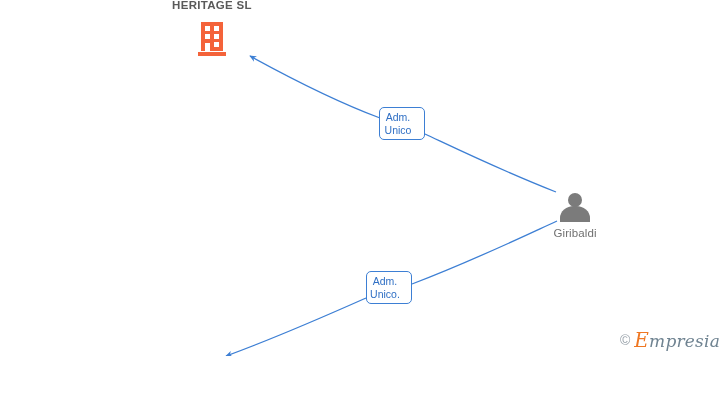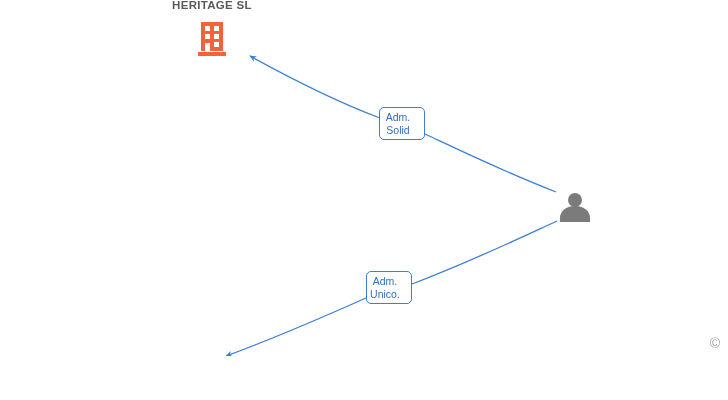--- a/index.html
+++ b/index.html
@@ -188,45 +188,47 @@
     </div>
   </div>
 
   <div class="node" style="left:515px; top:193px; width:120px;">
     <div class="person-wrap">
       <div class="avatar">
         <div class="head"></div>
         <div class="torso"></div>
       </div>
     </div>
+    <div class="node-caption" style="margin-top:5px;">Giribaldi</div>
   </div>
 
   <div class="node" style="left:140px; top:365px; width:120px;">
     <div class="bldg-wrap">
       <div class="bldg gray">
         <div class="body"></div>
         <div class="base"></div>
         <div class="win" style="left:7px;  top:4px;"></div>
         <div class="win" style="left:16px; top:4px;"></div>
         <div class="win" style="left:7px;  top:12px;"></div>
         <div class="win" style="left:16px; top:12px;"></div>
         <div class="win" style="left:16px; top:20px;"></div>
         <div class="door" style="left:7px; bottom:4px;"></div>
       </div>
     </div>
     <div class="node-caption"></div>
   </div>
 
   <div class="edge-label" style="left:379px; top:107px;">
     <span>Adm.</span>
-    <span>Solid</span>
+    <span>Unico</span>
   </div>
 
   <div class="edge-label" style="left:366px; top:271px;">
     <span>Adm.</span>
     <span>Unico.</span>
   </div>
 
   <div id="watermark">
     <span class="copy">©</span>
+    <span class="brand"><span class="cap">E</span><span>mpresia</span></span>
   </div>
 
 </div>
 
 </body></html>

